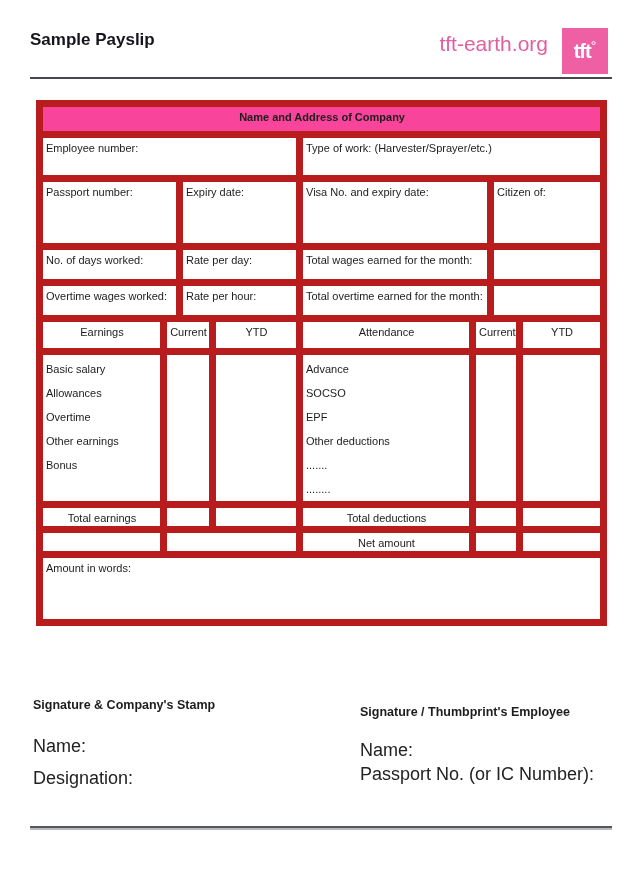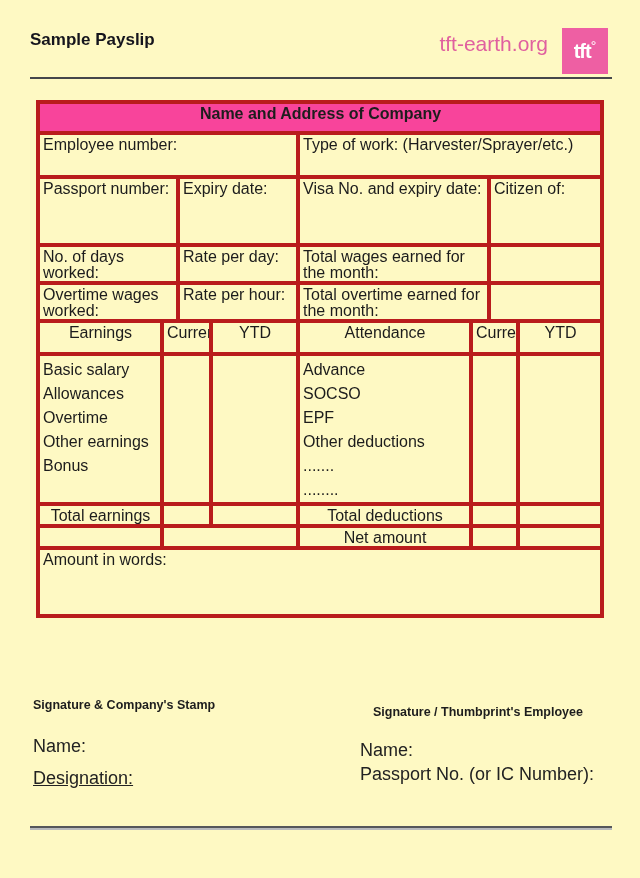--- a/index.html
+++ b/index.html
@@ -1,30 +1,30 @@
 <!DOCTYPE html>
 <html style="--pink-bar: #f8449b; --logo-pink: #ee5fa3; --link-pink: #e0609f; --rule-dark: #45474b; --footer-rule: #55575b; --footer-rule-light: #b7b9bc;"><head>
 <meta charset="utf-8">
 <style>
   html,body{margin:0;padding:0;background:#e8e8e8;}
-  .page{position:relative;width:640px;height:878px;background:#fef9c3;
+  .page{position:relative;width:640px;height:878px;background:#ffffff;
         font-family:"Liberation Sans", sans-serif;color:#1c1c1c;overflow:hidden;}
 
   
   .doc-title{position:absolute;left:30px;top:30px;font-size:17px;font-weight:bold;color:#15151d;}
   .weblink{position:absolute;top:32px;right:92px;font-size:21px;color:var(--link-pink,#e0609f);text-decoration:none;}
   .logo{position:absolute;top:28px;left:562px;width:46px;height:46px;background:var(--logo-pink,#ee5fa3);
         display:flex;align-items:center;justify-content:center;}
   .logo .logo-text{color:#fff;font-size:20px;font-weight:bold;letter-spacing:-1px;line-height:1;}
   .logo .logo-mark{color:#fff;font-size:14px;line-height:1;margin-top:-10px;}
   .rule-top{position:absolute;left:30px;top:77px;width:582px;height:2px;background:var(--rule-dark,#45474b);}
 
   
   table.payslip{position:absolute;left:36px;top:100px;border-collapse:collapse;table-layout:fixed;width:564px;}
-  table.payslip td{border:4px solid #b91c1c;font-size:16px;vertical-align:top;
+  table.payslip td{border:7px solid #b91c1c;font-size:11px;vertical-align:top;
                    padding:2px 2px 0 3px;line-height:16px;overflow:hidden;}
   td.co-head{background:var(--pink-bar,#f8449b);text-align:center;vertical-align:middle;
              font-weight:bold;color:#1d1d1d;padding:0;}
   td.center{text-align:center;padding-left:0;}
   td.vmid{vertical-align:middle;padding-top:0;}
   .items div{line-height:24px;height:24px;}
   td.items{padding-top:3px;}
 
   
   .sig{position:absolute;font-size:18px;color:#222;}
@@ -141,21 +141,21 @@
     </tr>
 
     <tr style="height:68px">
       <td colspan="8">Amount in words:</td>
     </tr>
   </tbody>
     </table>
 
   <div class="sig sig-title" style="left:33px;top:698px;position:absolute;">Signature &amp; Company's Stamp</div>
   <div class="sig" style="left:33px;top:736px;position:absolute;">Name:</div>
-  <div class="sig" style="left:33px;top:768px;position:absolute;text-decoration:underline;">Designation:</div>
+  <div class="sig" style="left:33px;top:768px;position:absolute;">Designation:</div>
 
-  <div class="sig sig-title" style="left:360px;top:705px;position:absolute;margin-left:13px;">Signature / Thumbprint's Employee</div>
+  <div class="sig sig-title" style="left:360px;top:705px;position:absolute;">Signature / Thumbprint's Employee</div>
   <div class="sig" style="left:360px;top:740px;position:absolute;">Name:</div>
   <div class="sig" style="left:360px;top:764px;position:absolute;">Passport No. (or IC Number):</div>
 
   <div class="rule-bottom-dark"></div>
   <div class="rule-bottom-light"></div>
 </div>
 
 </body></html>

